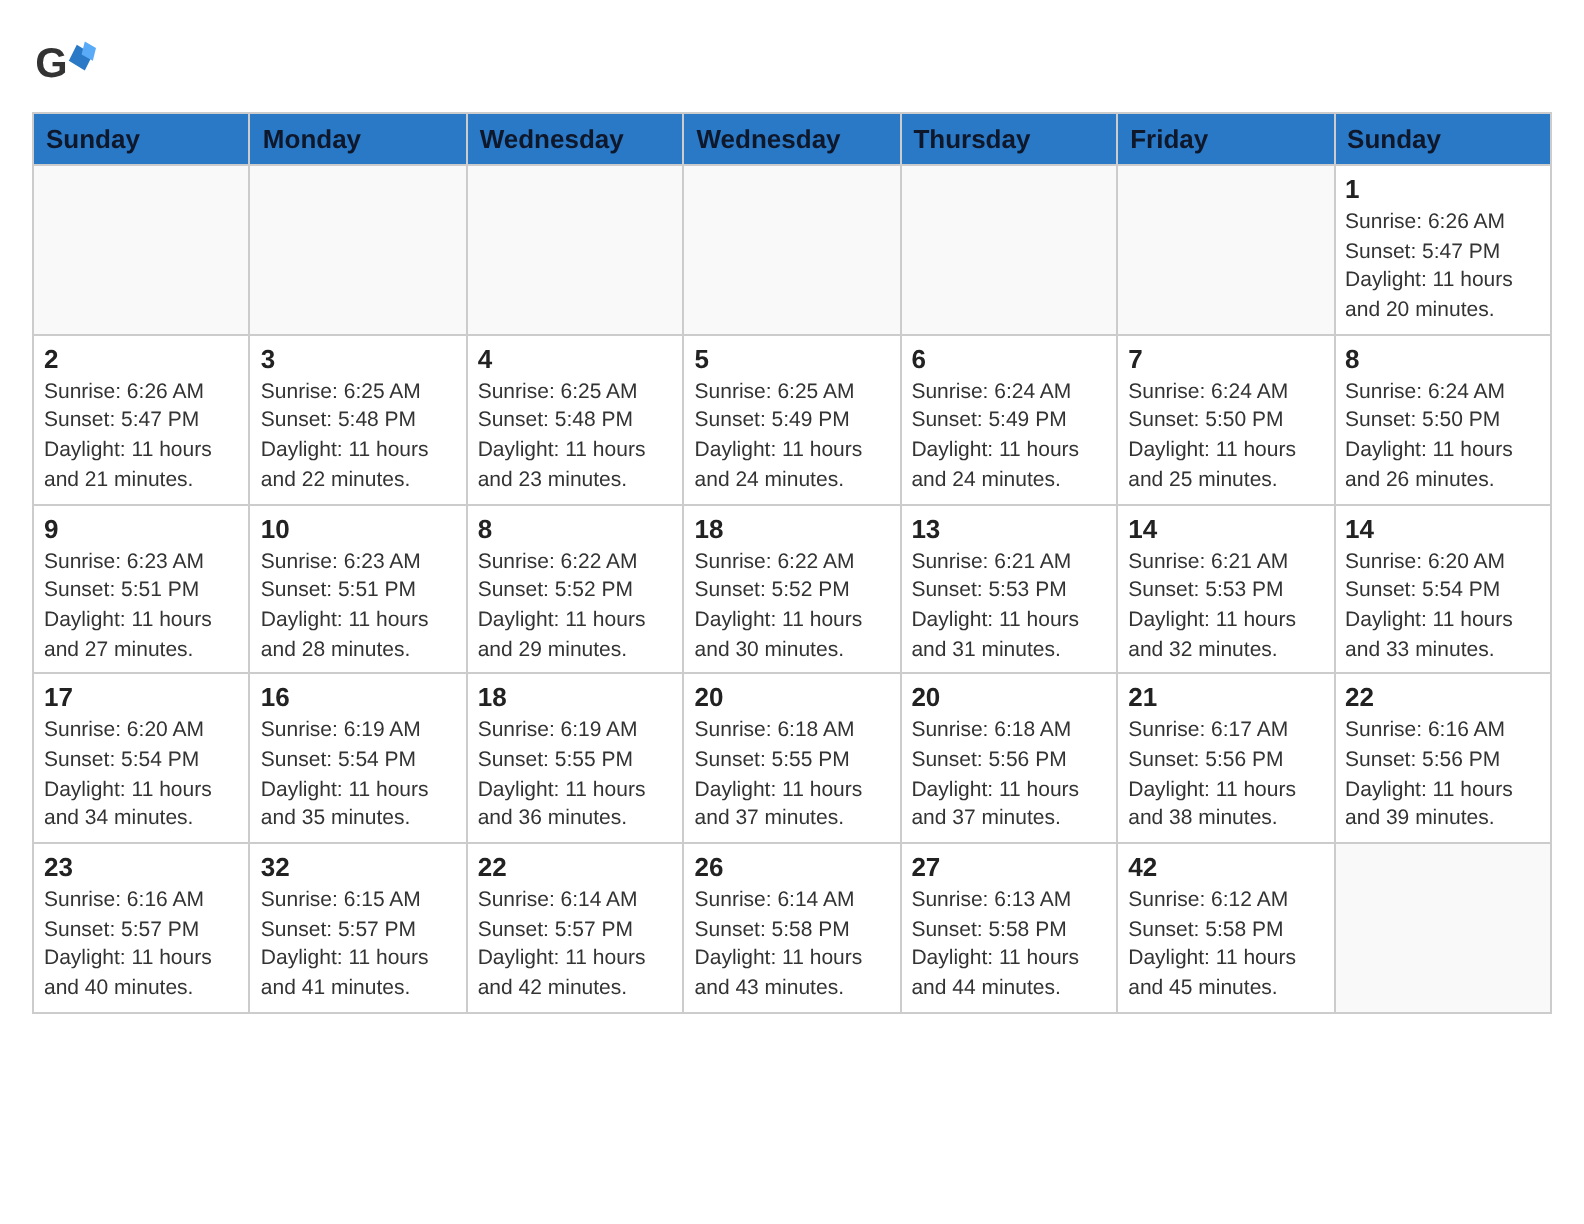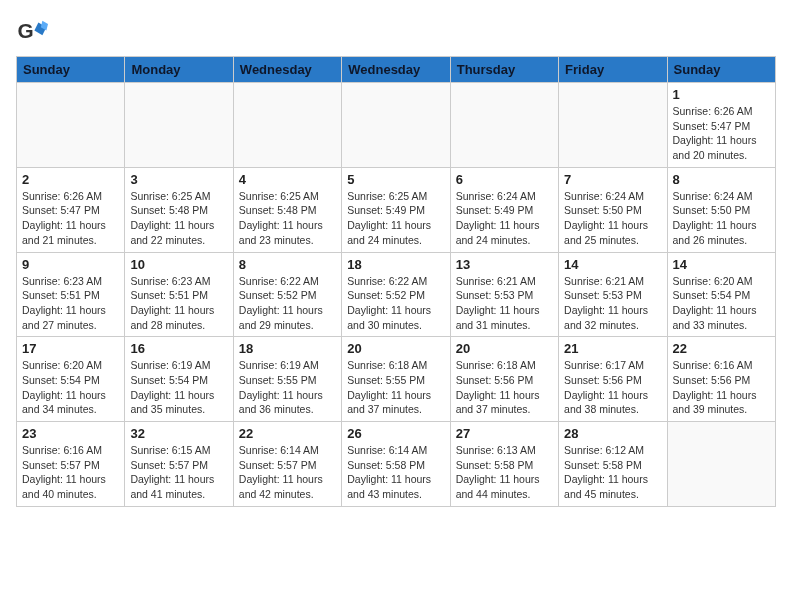--- a/index.html
+++ b/index.html
@@ -234,19 +234,19 @@
         </td>
         <td>
           <span class="day-num">26</span>
           <div class="day-info">Sunrise: 6:14 AM<br>Sunset: 5:58 PM<br>Daylight: 11 hours and 43 minutes.</div>
         </td>
         <td>
           <span class="day-num">27</span>
           <div class="day-info">Sunrise: 6:13 AM<br>Sunset: 5:58 PM<br>Daylight: 11 hours and 44 minutes.</div>
         </td>
         <td>
-          <span class="day-num">28</span>
+          <span class="day-num">42</span>
           <div class="day-info">Sunrise: 6:12 AM<br>Sunset: 5:58 PM<br>Daylight: 11 hours and 45 minutes.</div>
         </td>
         <td class="empty"></td>
       </tr>
     </tbody>
 </table>
 
 </body></html>

